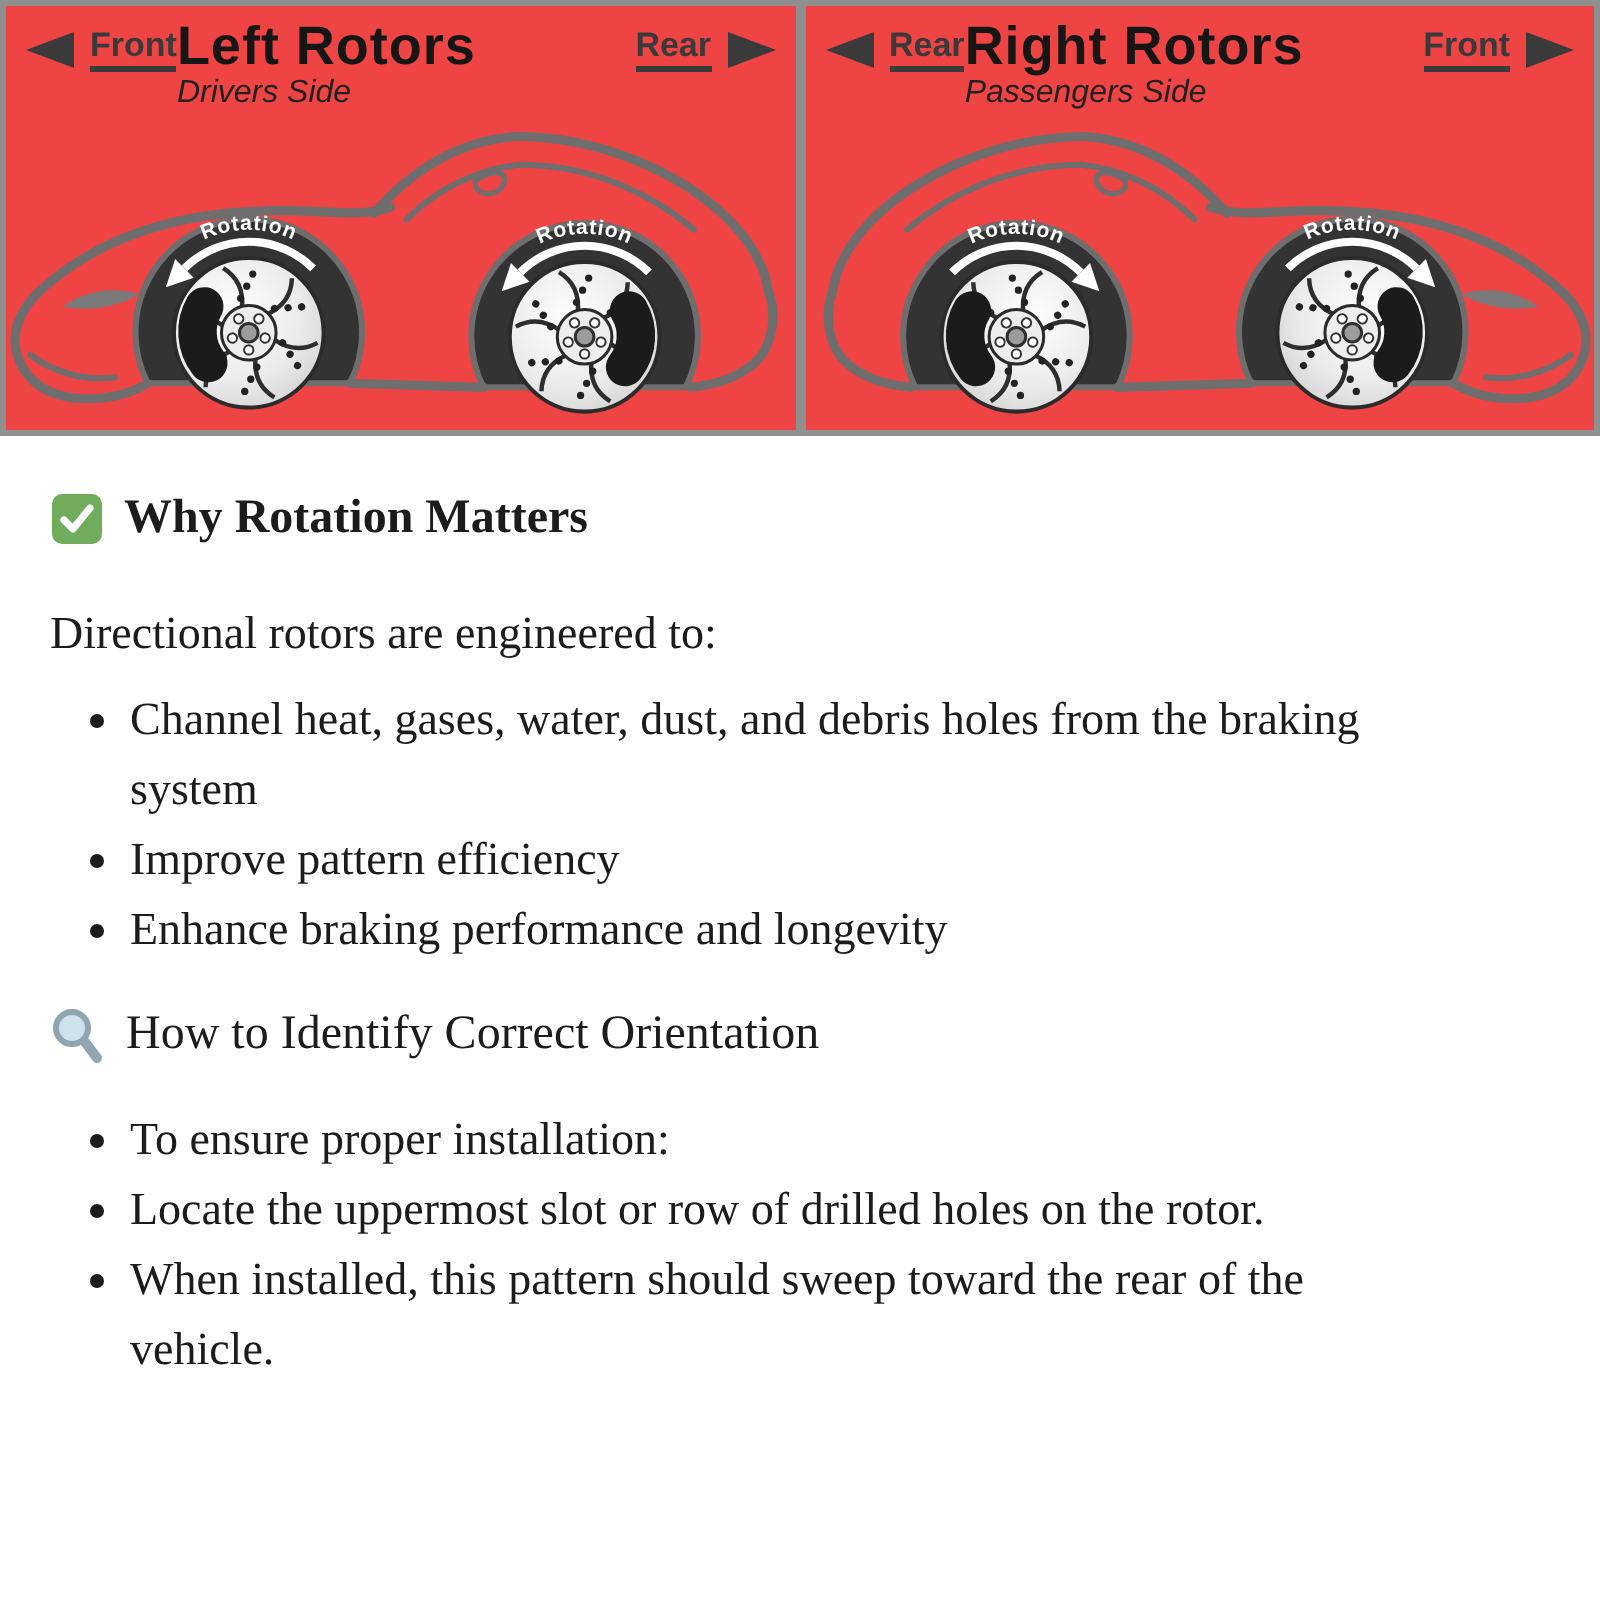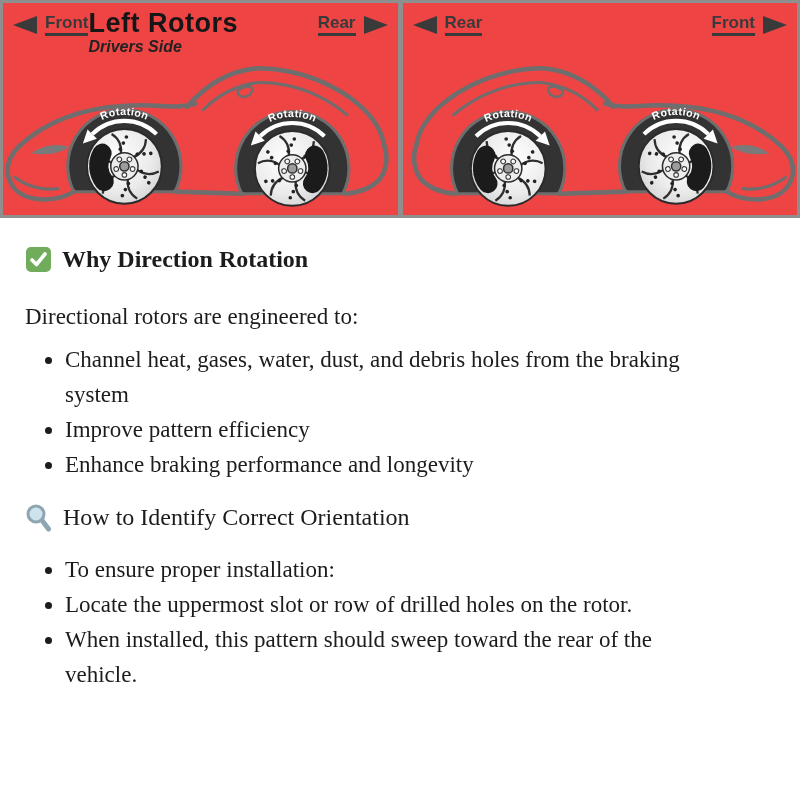--- a/index.html
+++ b/index.html
@@ -12,21 +12,21 @@
   .divider { width:5px; background:#8f8f8f; flex:0 0 auto; }
 
   .panel-header { display:flex; justify-content:space-between; align-items:flex-start;
                   padding:7px 10px 0 10px; height:52px;
                   font-family:"Liberation Sans", sans-serif; }
   .dir { display:flex; align-items:center; gap:2px; margin-top:4px; }
   .dir span { font-weight:bold; font-size:17px; color:#3a3a3a;
               border-bottom:3px solid #3a3a3a; line-height:1.05; padding-bottom:1px; }
   .titles { flex:1 1 auto; }
   .ptitle { font-weight:bold; font-size:27px; line-height:1.0; color:#161616; letter-spacing:0.5px; }
-  .psub   { font-weight:bold; font-style:italic; font-size:16px; color:#222; margin-top:1px; }
+  .psub   { font-weight:normal; font-style:italic; font-size:16px; color:#222; margin-top:1px; }
   .car    { width:100%; height:160px; display:block; }
 
   
   .content { padding:10px 25px 0 25px; }
   .intro { font-size:23px; line-height:35px; max-width:735px; margin-top:0; }
   .sec-head { display:flex; align-items:center; gap:10px; font-size:24px; line-height:35px; }
   .sec-head.bold { font-weight:bold; margin-top:14px; }
   .sec-head.reg  { font-weight:normal; margin-top:18px; }
   .sec-head .emoji { flex:0 0 auto; display:inline-flex; }
   .lead { font-size:23px; line-height:35px; margin-top:22px; }
@@ -201,20 +201,24 @@
   <div class="divider"></div>
 
   <section class="panel">
     <div class="panel-header">
       <div class="dir">
         <svg width="30" height="20" viewBox="0 0 30 20">
             <polygon points="0,10 24,1 24,19" fill="#3a3a3a"></polygon>
           </svg>
         <span>Rear</span>
       </div>
+      <div class="titles">
+        <div class="ptitle">Right Rotors</div>
+        <div class="psub">Passengers Side</div>
+      </div>
       <div class="dir">
         <span>Front</span>
         <svg width="30" height="20" viewBox="0 0 30 20">
             <polygon points="30,10 6,1 6,19" fill="#3a3a3a"></polygon>
           </svg>
       </div>
     </div>
     <svg class="car" viewBox="0 0 390 150" preserveAspectRatio="xMidYMid meet">
       <use href="#carbody" transform="translate(390,0) scale(-1,1)"></use>
       <defs>
@@ -242,21 +246,21 @@
 <div class="content">
 
 
   <h2 class="sec-head bold">
     <span class="emoji">
       <svg width="27" height="27" viewBox="0 0 27 27">
         <rect x="1" y="1" width="25" height="25" rx="5" fill="#71ab5c"></rect>
         <path d="M 7,14 L 11.5,18.5 L 20,8" stroke="#ffffff" stroke-width="3.6" fill="none" stroke-linecap="round" stroke-linejoin="round"></path>
       </svg>
     </span>
-    <span>Why Direction Rotation</span>
+    <span>Why Rotation Matters</span>
   </h2>
 
   <p class="lead">Directional rotors are engineered to:</p>
 
   <ul class="blist">
     <li>Channel heat, gases, water, dust, and debris holes from the braking system</li>
     <li>Improve pattern efficiency</li>
     <li>Enhance braking performance and longevity</li>
   </ul>
 

